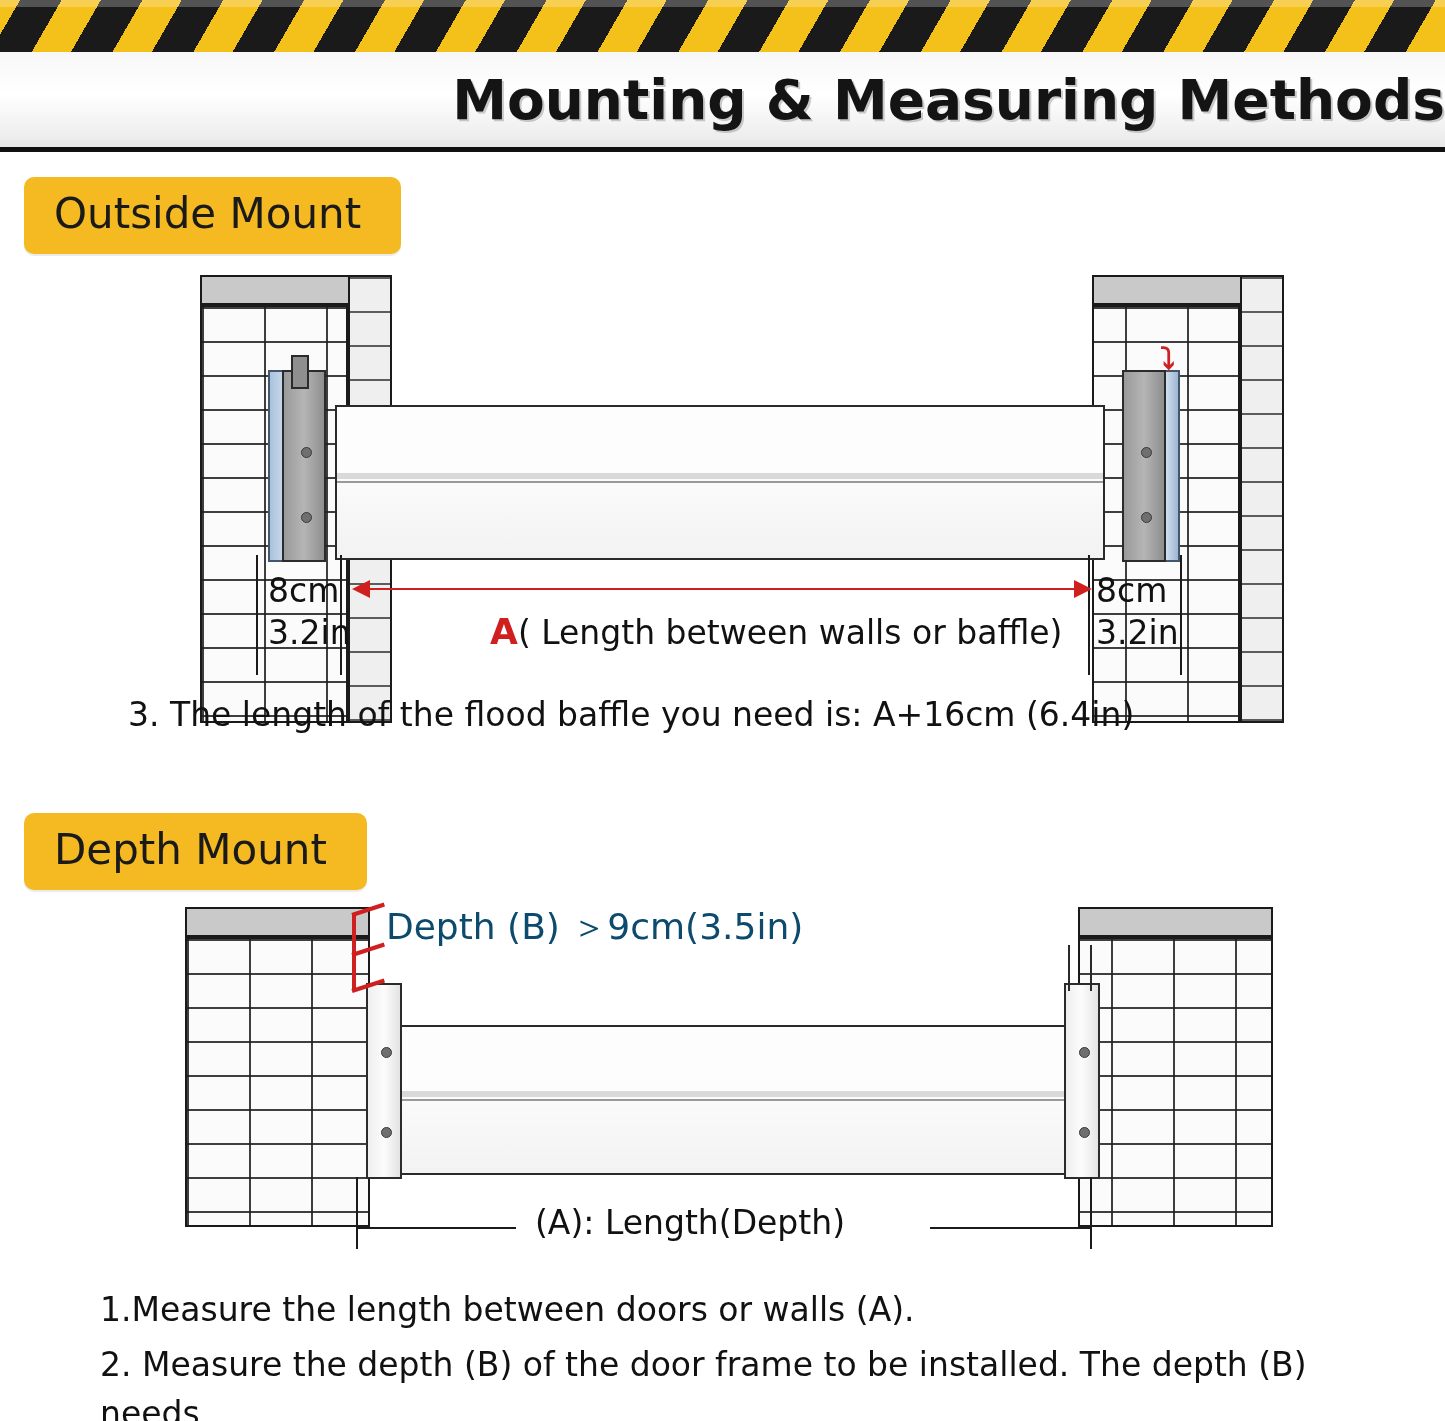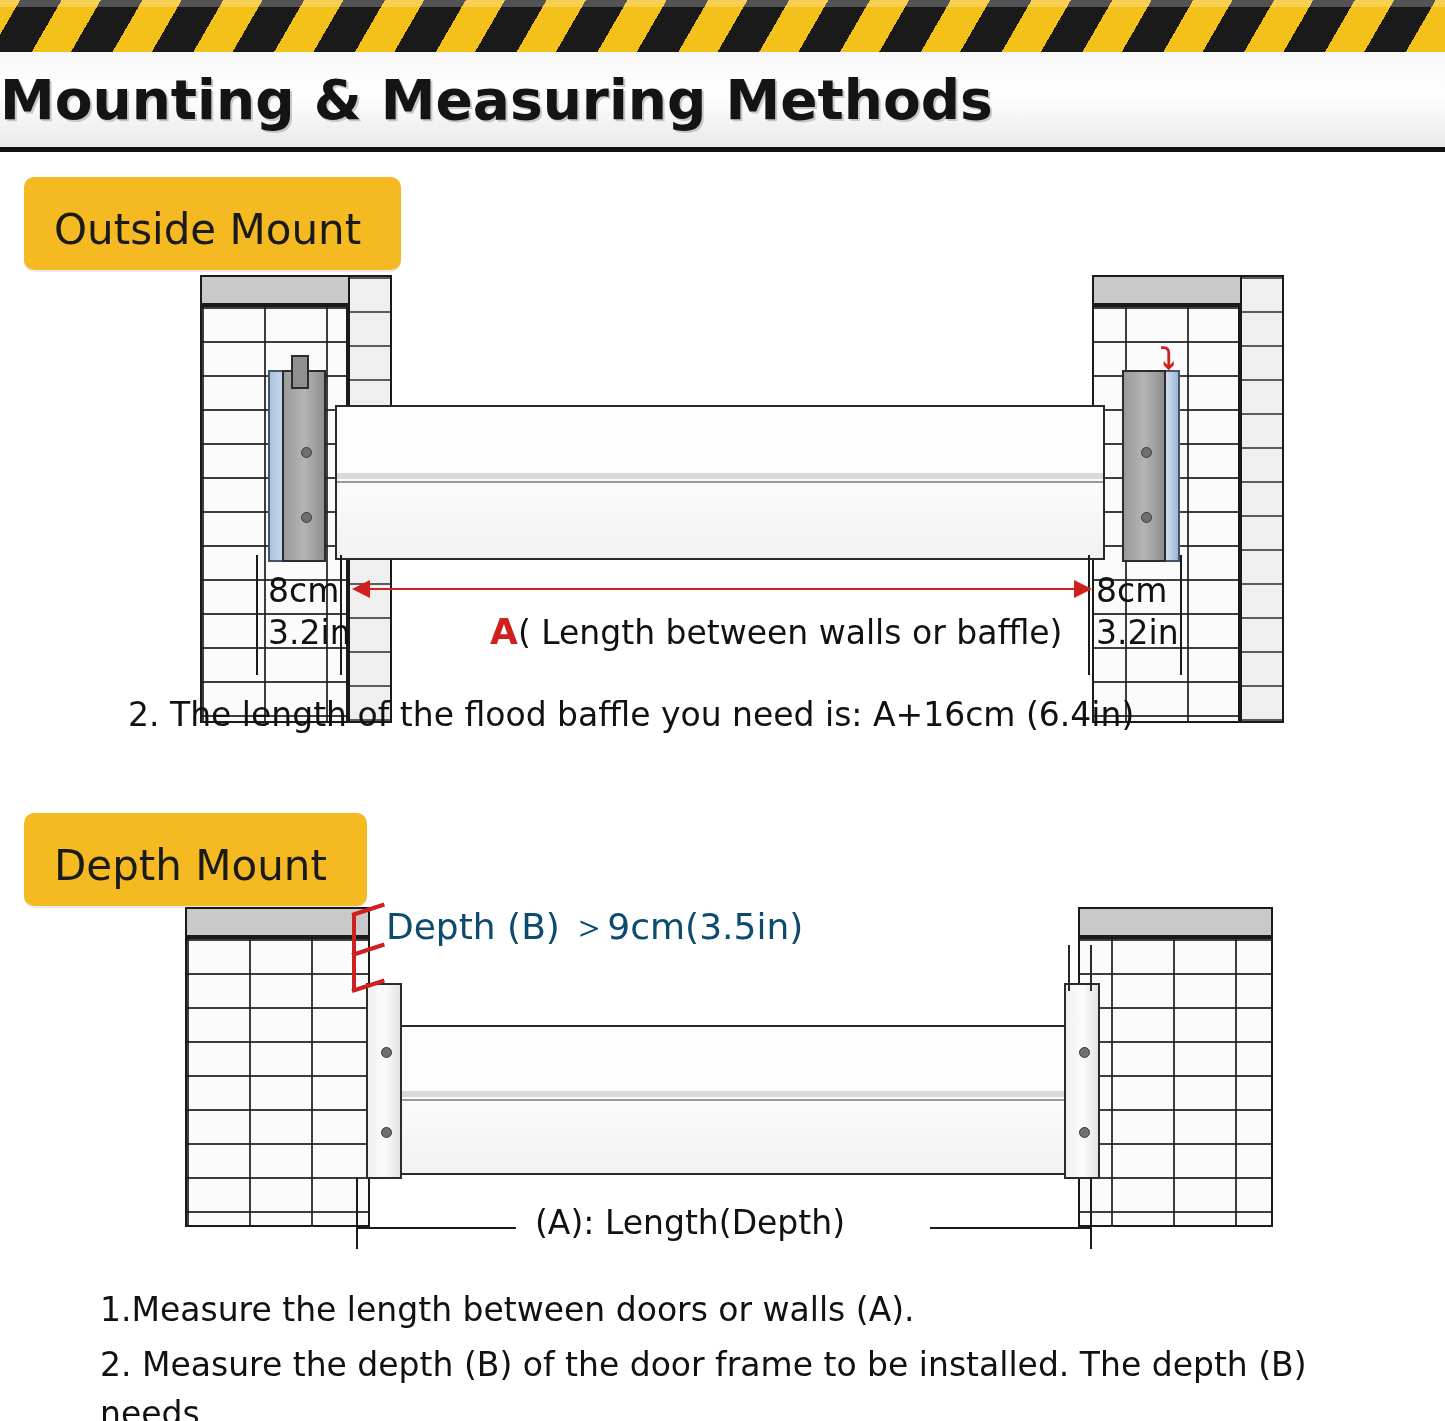--- a/index.html
+++ b/index.html
@@ -48,38 +48,38 @@
   .title-band {
     position: absolute;
     top: 52px;
     left: 0;
     width: 100%;
     height: 95px;
     background: linear-gradient(to bottom, #f7f7f7 0%, #ffffff 45%, #e9e9e9 100%);
     border-bottom: 5px solid #111;
     display: flex;
     align-items: center;
-    justify-content: flex-start;
+    justify-content: flex-end;
   }
   .title-text {
     font-size: 55px;
     font-weight: bold;
     letter-spacing: 0px;
     color: #141414;
     text-shadow: 2px 2px 0 rgba(160,160,160,0.55);
     white-space: nowrap;
   }
 
   
   .badge {
     display: inline-block;
     background: #f5b921;
     color: #1a1a1a;
     font-size: 42px;
-    padding: 28px 40px 16px 30px;
+    padding: 12px 40px 16px 30px;
     border-radius: 10px;
     box-shadow: 0 2px 0 rgba(0,0,0,0.08);
   }
   .badge-wrap {
     position: absolute;
     left: 24px;
   }
 
   
   .section {
@@ -342,21 +342,21 @@
       <div>8cm</div>
       <div>3.2in</div>
     </div>
 
     <div class="dim-text" style="left:490px; top:456px;">
       <span class="a-letter">A</span><span>( Length between walls or baffle)</span>
     </div>
   </div>
 
   <div class="steps" style="left:128px; top:535px;">
-    <div>2. The length of the flood baffle you need is: A+16cm (6.4in)</div>
+    <div>3. The length of the flood baffle you need is: A+16cm (6.4in)</div>
   </div>
 </div>
 
 <div class="section" id="inside-section">
 
   <div class="badge-wrap" style="top:28px;">
     <div class="badge">Depth Mount</div>
   </div>
 
   <div class="diagram">

